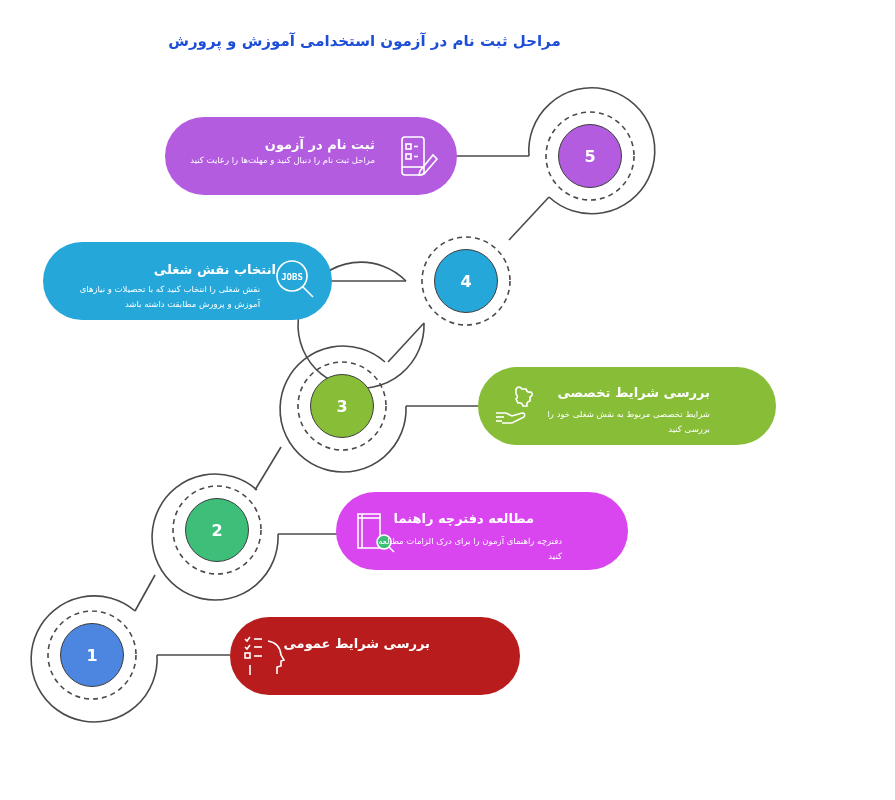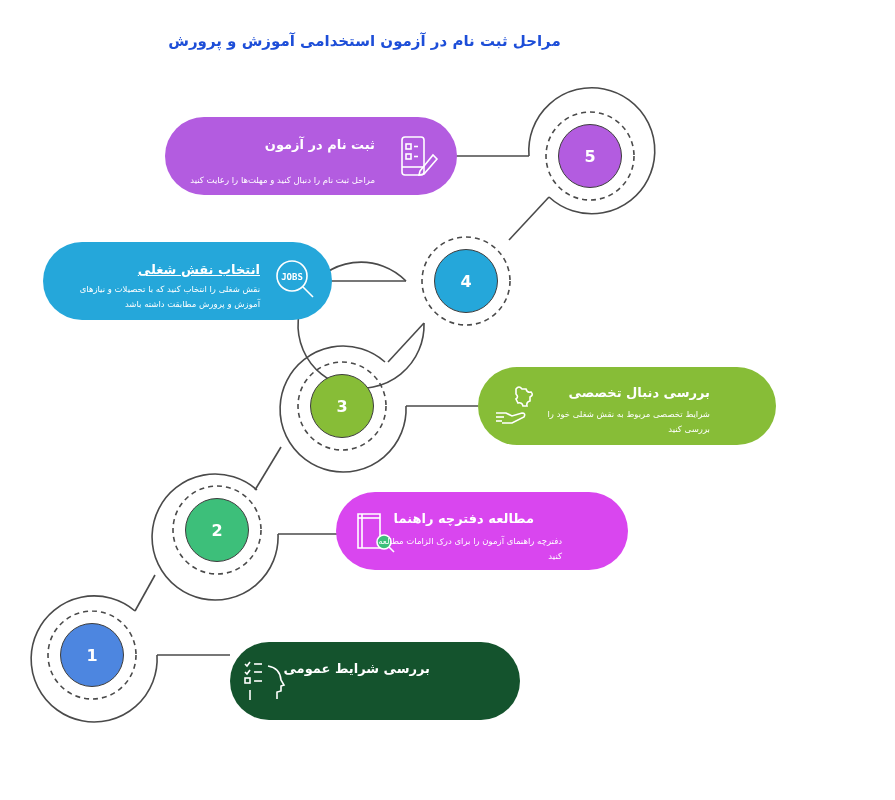--- a/index.html
+++ b/index.html
@@ -67,57 +67,57 @@
   <svg class="icon" style="right:14px;" viewBox="0 0 50 50" fill="none" stroke="#fff" stroke-width="1.6">
     <rect x="9" y="6" width="22" height="38" rx="3"></rect>
     <rect x="13" y="13" width="5" height="5"></rect>
       <line x1="21" y1="15.5" x2="25" y2="15.5"></line>
     <rect x="13" y="23" width="5" height="5"></rect>
       <line x1="21" y1="25.5" x2="25" y2="25.5"></line>
     <line x1="9" y1="36" x2="31" y2="36"></line>
     <path d="M27 40 L40 24 L44 28 L31 43 L26 44 Z"></path>
   </svg>
   <div class="ptitle" style="right:82px;top:20px;">ثبت نام در آزمون</div>
-  <div class="pdesc" style="right:82px;top:56px;width:200px;">مراحل ثبت نام را دنبال کنید و مهلت‌ها را رعایت کنید</div>
+  <div class="pdesc" style="right:82px;top:36px;width:200px;">مراحل ثبت نام را دنبال کنید و مهلت‌ها را رعایت کنید</div>
 </div>
 
 <div class="pill" style="left:43px;top:242px;width:289px;background:#25a7da;">
   <svg class="icon" style="right:12px;" viewBox="0 0 50 50" fill="none" stroke="#fff" stroke-width="1.6">
     <circle cx="22" cy="20" r="15"></circle>
     <line x1="33" y1="31" x2="43" y2="41"></line>
     <text x="22" y="24" text-anchor="middle" fill="#fff" stroke="none" font-size="9" font-weight="bold" font-family="DejaVu Sans Mono, monospace">JOBS</text>
   </svg>
-  <div class="ptitle" style="right:72px;top:20px;text-decoration:underline;">انتخاب نقش شغلی</div>
+  <div class="ptitle" style="right:56px;top:20px;">انتخاب نقش شغلی</div>
   <div class="pdesc" style="right:72px;top:40px;width:200px;">نقش شغلی را انتخاب کنید که با تحصیلات و نیازهای آموزش و پرورش مطابقت داشته باشد</div>
 </div>
 
 <div class="pill" style="left:478px;top:367px;width:298px;background:#87bd37;">
   <svg class="icon" style="left:12px;right:auto;" viewBox="0 0 50 50" fill="none" stroke="#fff" stroke-width="1.6">
     <path d="M26 8 q3 -4 6 0 l4 0 q1 4 5 3 q3 3 -1 5 l0 4 q-4 1 -3 5 l-4 0 q-1 -4 -5 -3 l-2 -4 q3 -2 0 -5 z"></path>
     <path d="M6 32 l10 0 l6 3 l10 -3 q4 0 2 4 l-12 6 l-10 0"></path>
     <line x1="6" y1="36" x2="14" y2="36"></line>
       <line x1="6" y1="40" x2="12" y2="40"></line>
   </svg>
-  <div class="ptitle" style="right:66px;top:18px;">بررسی دنبال تخصصی</div>
+  <div class="ptitle" style="right:66px;top:18px;">بررسی شرایط تخصصی</div>
   <div class="pdesc" style="right:66px;top:40px;width:170px;margin-left:12px;">شرایط تخصصی مربوط به نقش شغلی خود را بررسی کنید</div>
 </div>
 
 <div class="pill" style="left:336px;top:492px;width:292px;background:#d946ef;">
   <svg class="icon" style="left:12px;right:auto;" viewBox="0 0 50 50" fill="none" stroke="#fff" stroke-width="1.6">
     <path d="M10 8 h22 v34 h-22 z"></path>
     <line x1="10" y1="12" x2="32" y2="12"></line>
     <line x1="14" y1="8" x2="14" y2="42"></line>
     <circle cx="36" cy="36" r="7" fill="#3dbf7a"></circle>
     <line x1="41" y1="41" x2="46" y2="46"></line>
   </svg>
   <div class="ptitle" style="right:94px;top:19px;">مطالعه دفترچه راهنما</div>
   <div class="pdesc" style="right:66px;top:42px;width:190px;">دفترچه راهنمای آزمون را برای درک الزامات مطالعه کنید</div>
 </div>
 
-<div class="pill" style="left:230px;top:642px;width:290px;background:#14532d;">
+<div class="pill" style="left:230px;top:617px;width:290px;background:#b91c1c;">
   <svg class="icon" style="left:10px;right:auto;" viewBox="0 0 50 50" fill="none" stroke="#fff" stroke-width="1.6">
     <path d="M5 8 l2 2 l3 -4"></path>
       <line x1="14" y1="8" x2="22" y2="8"></line>
     <path d="M5 16 l2 2 l3 -4"></path>
       <line x1="14" y1="16" x2="22" y2="16"></line>
     <rect x="5" y="22" width="5" height="5"></rect>
       <line x1="14" y1="25" x2="22" y2="25"></line>
     <line x1="10" y1="34" x2="10" y2="44"></line>
     <path d="M28 10 q12 2 13 14 l3 5 l-3 1 l0 5 l-4 1 l0 7"></path>
   </svg>

